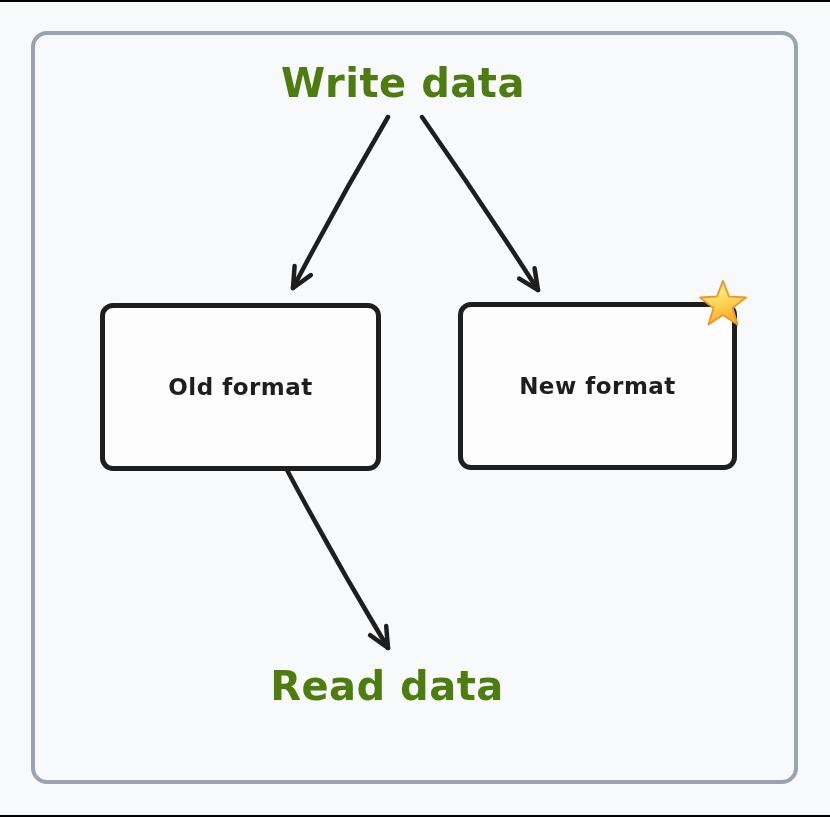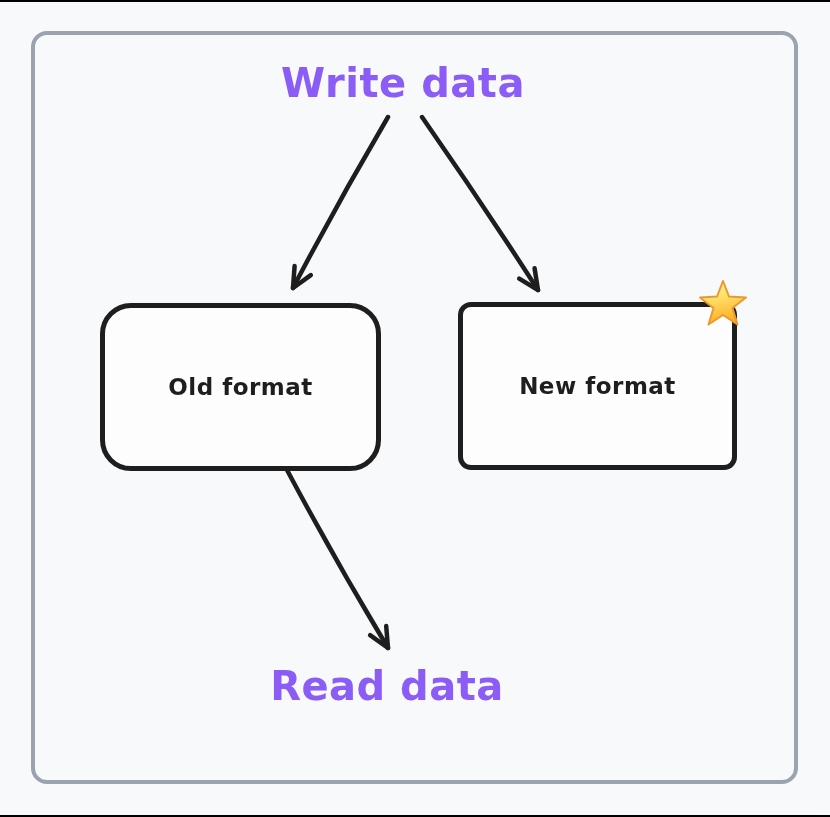--- a/index.html
+++ b/index.html
@@ -34,36 +34,36 @@
     background: transparent;
   }
 
   .hand-title {
     position: absolute;
     transform: translateX(-50%);
     font-size: 40px;
     font-weight: 700;
     letter-spacing: 0.5px;
     white-space: nowrap;
-    color: #8b5cf6;
+    color: #4d7c0f;
   }
   #write-title { left: 403px; top: 60px; }
   #read-title  { left: 387px; top: 663px; }
 
   .node {
     position: absolute;
     box-sizing: border-box;
     border: 5px solid #1e1e1e;
     border-radius: 13px;
     background: #fdfdfe;
     display: flex;
     align-items: center;
     justify-content: center;
   }
-  #node-old { left: 100px; top: 303px; width: 281px; height: 168px; border-radius: 31px; }
+  #node-old { left: 100px; top: 303px; width: 281px; height: 168px; }
   #node-new { left: 458px; top: 302px; width: 279px; height: 168px; }
 
   .node-label {
     font-size: 23px;
     font-weight: 700;
     letter-spacing: 0.5px;
     color: #1e1e1e;
     white-space: nowrap;
   }
 

